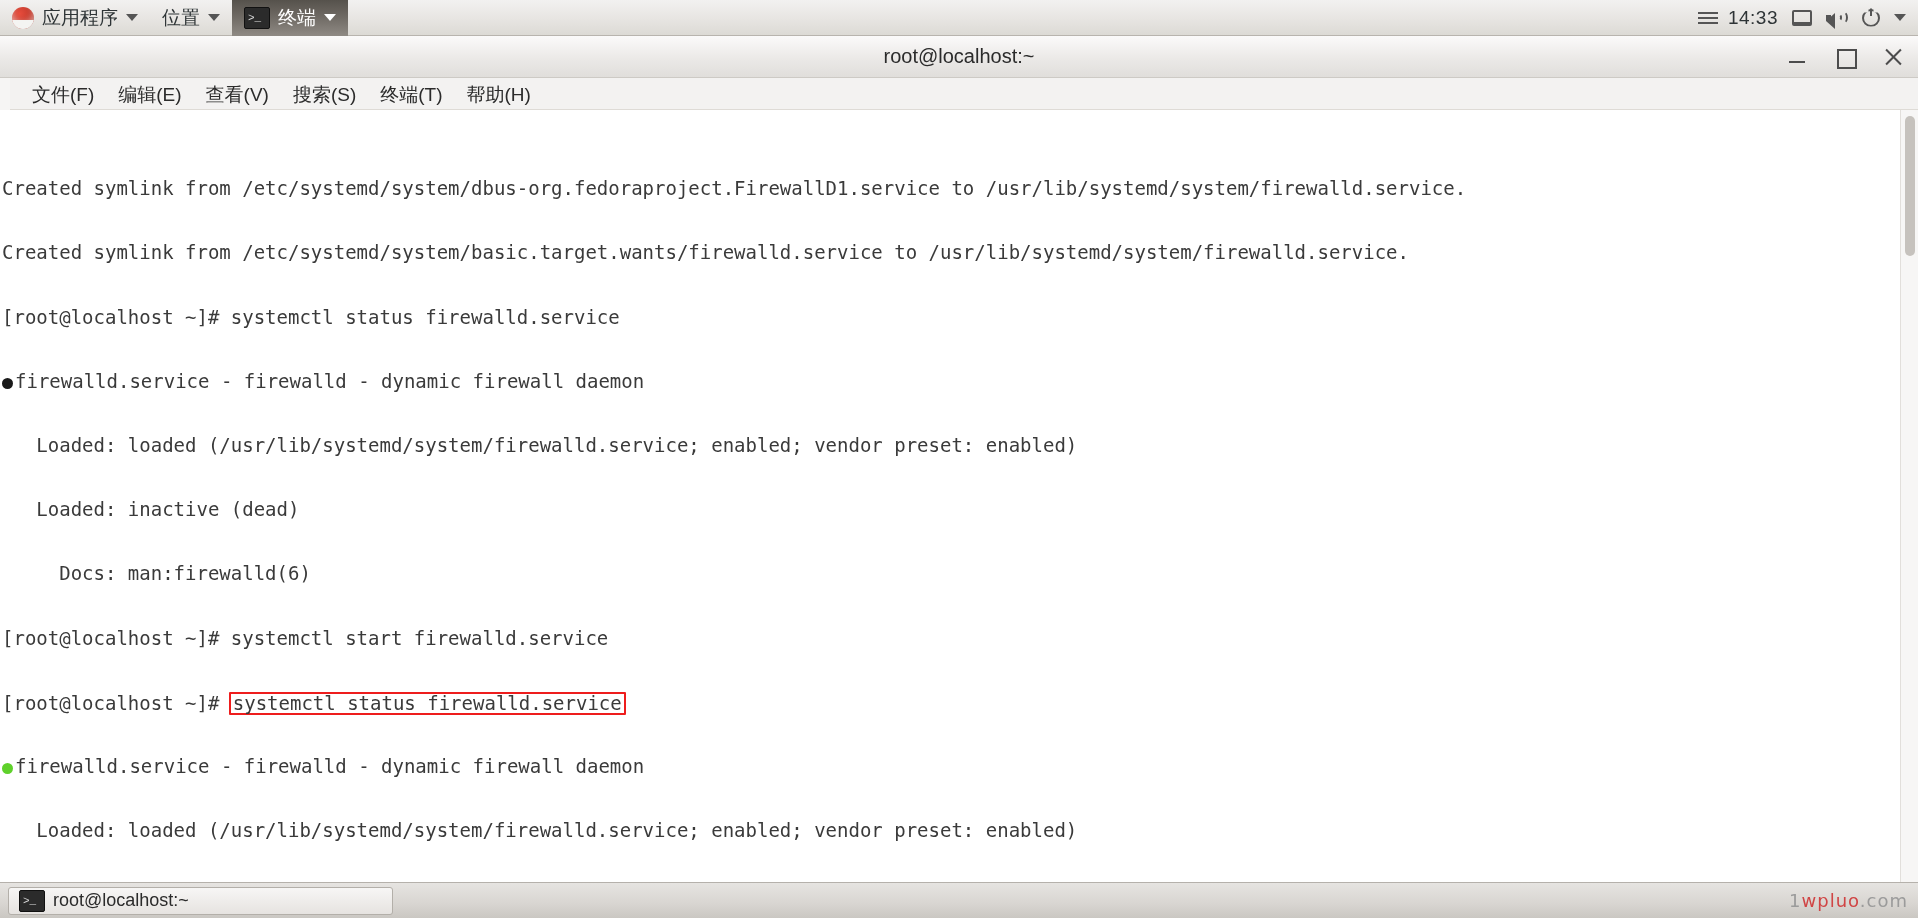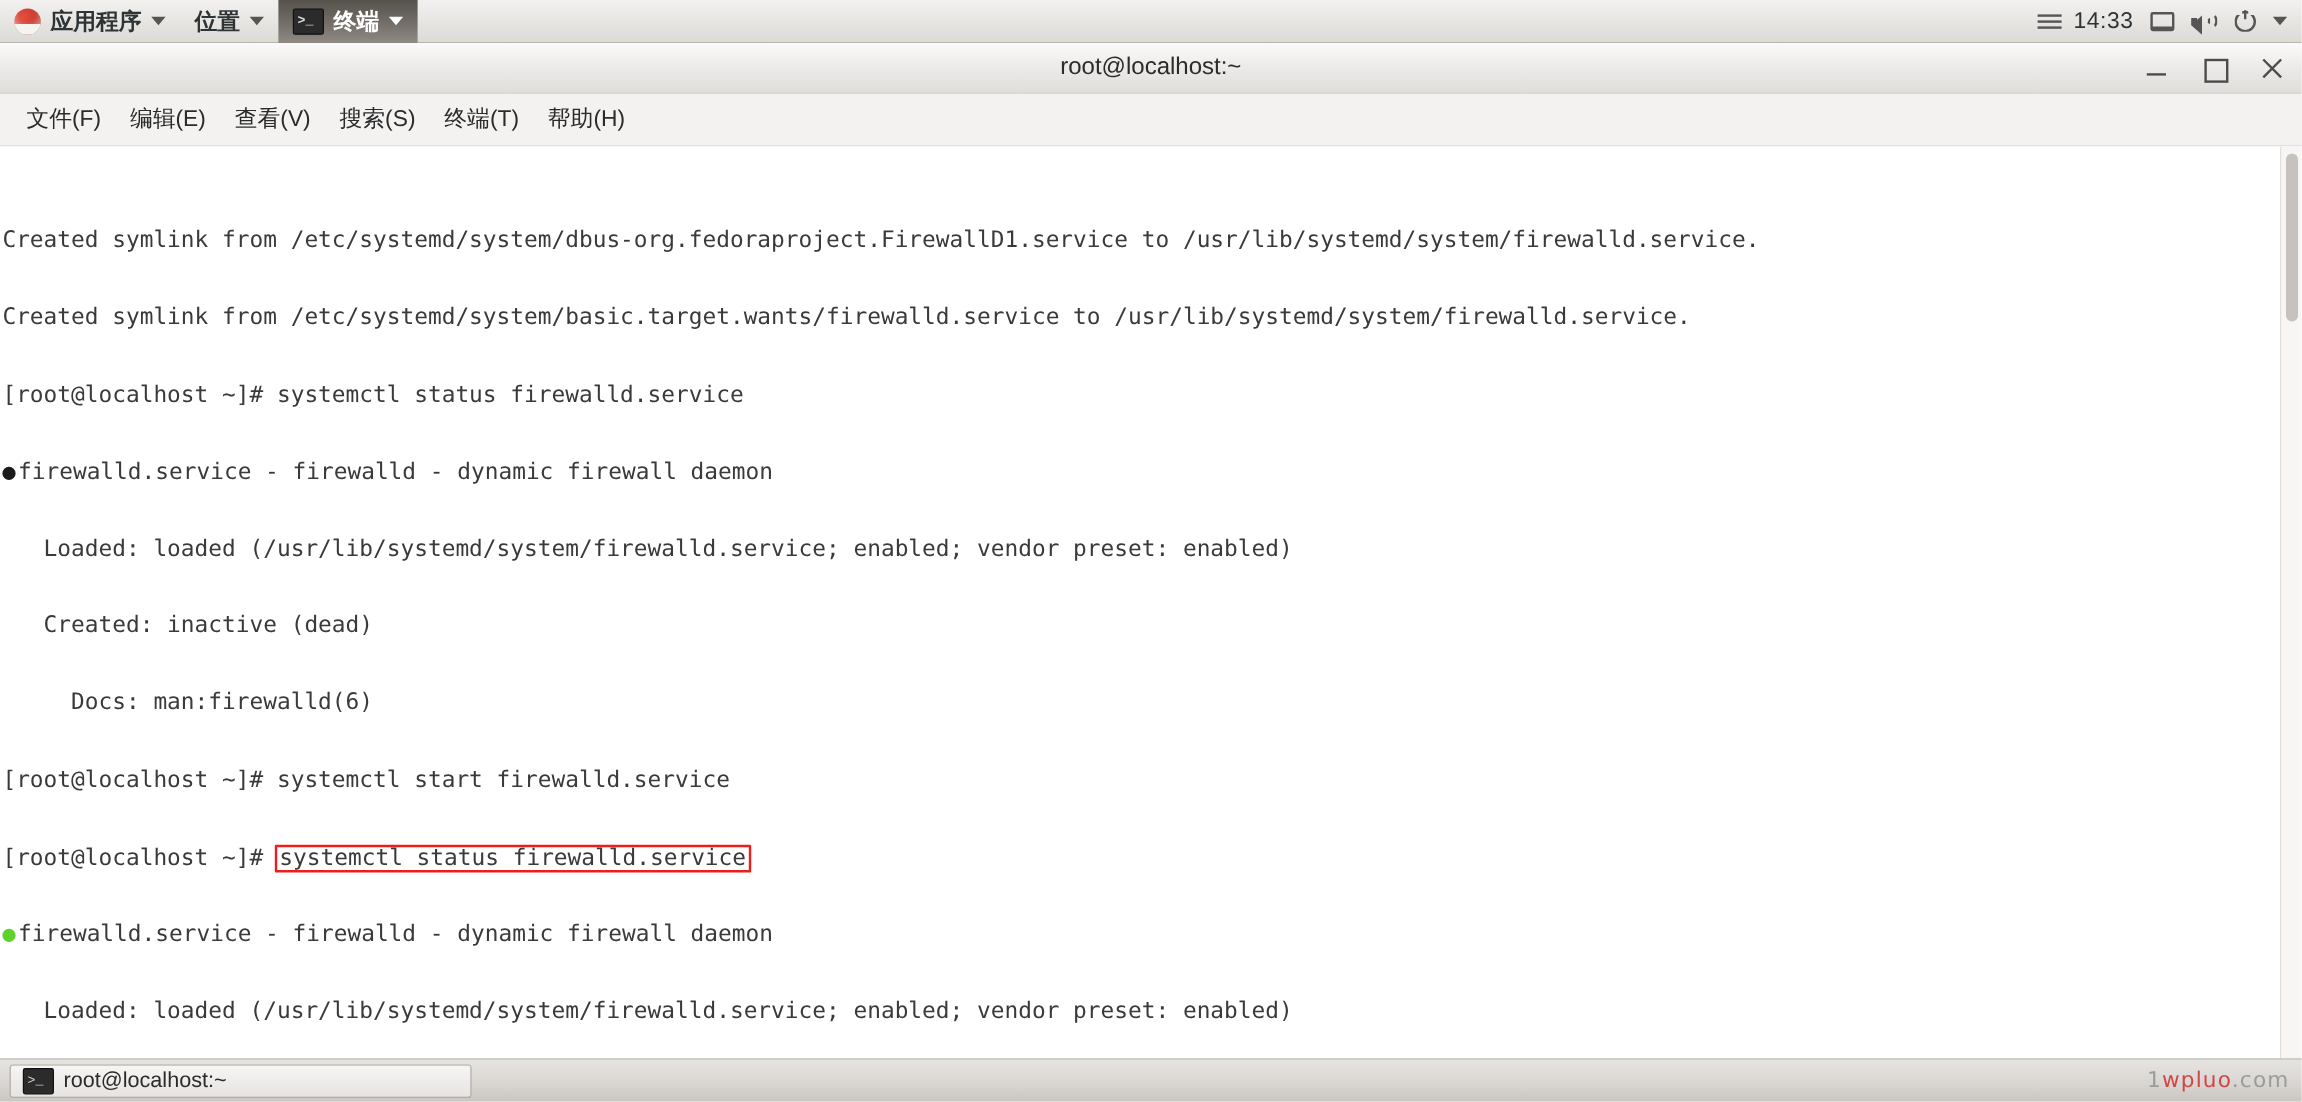--- a/index.html
+++ b/index.html
@@ -11,21 +11,21 @@
   }
 
   
   .top-panel {
     position: absolute; left: 0; top: 0; width: 1918px; height: 36px;
     background: linear-gradient(to bottom, #f2f1f0 0%, #e8e6e3 50%, #dcdad5 100%);
     border-bottom: 1px solid #b8b4ae;
     display: flex; align-items: center;
     font-size: 19px; color: #2e3436;
   }
-  .panel-left { display: flex; align-items: center; height: 36px; font-weight: bold; }
+  .panel-left { display: flex; align-items: center; height: 36px; }
   .panel-right { margin-left: auto; display: flex; align-items: center; height: 36px; padding-right: 12px; }
 
   .panel-item {
     display: flex; align-items: center; gap: 8px;
     padding: 0 12px; height: 36px; cursor: default;
   }
   .panel-item.active-task {
     background: linear-gradient(to bottom, #56524c 0%, #6b6660 40%, #8f8a84 100%);
     color: #ffffff;
   }
@@ -108,23 +108,23 @@
     content: ""; position: absolute; left: 3px; top: 3px; width: 16px; height: 16px;
     border: 2px solid #4c4c4c;
   }
   .wb-close::before, .wb-close::after {
     content: ""; position: absolute; left: 1px; top: 10px; width: 21px; height: 2px; background: #4c4c4c;
   }
   .wb-close::before { transform: rotate(45deg); }
   .wb-close::after { transform: rotate(-45deg); }
 
   .menubar {
-    height: 44px; display: flex; align-items: center;
+    height: 32px; display: flex; align-items: flex-start;
     background: #f3f2f1; border-bottom: 1px solid #dedbd6;
-    padding-left: 10px; font-size: 19px; color: #2b2b2b;
+    padding-left: 10px; font-size: 19px; color: #2b2b2b; margin-left: 10px;
   }
   .menu-item { padding: 0 12px; line-height: 34px; cursor: default; }
 
   
   .term-wrap { flex: 1; position: relative; background: #ffffff; overflow: hidden; }
   .term {
     position: absolute; left: 0; top: 0; right: 18px; bottom: 0;
     padding: 4px 0 12px 2px;
     font-family: "DejaVu Sans Mono", "Liberation Mono", monospace;
     font-size: 19px; line-height: 21.4px;
@@ -245,21 +245,21 @@
   </div>
 
   <div class="term-wrap">
     <div class="term">
 
       <div class="ln"><span>Created symlink from /etc/systemd/system/dbus-org.fedoraproject.FirewallD1.service to /usr/lib/systemd/system/firewalld.service.</span></div>
       <div class="ln"><span>Created symlink from /etc/systemd/system/basic.target.wants/firewalld.service to /usr/lib/systemd/system/firewalld.service.</span></div>
       <div class="ln"><span>[root@localhost ~]# </span><span>systemctl status firewalld.service</span></div>
       <div class="ln"><span class="glyph-black"></span><span>firewalld.service - firewalld - dynamic firewall daemon</span></div>
       <div class="ln"><span>   Loaded: loaded (/usr/lib/systemd/system/firewalld.service; enabled; vendor preset: enabled)</span></div>
-      <div class="ln"><span>   Created: inactive (dead)</span></div>
+      <div class="ln"><span>   Loaded: inactive (dead)</span></div>
       <div class="ln"><span>     Docs: man:firewalld(6)</span></div>
       <div class="ln"><span>[root@localhost ~]# </span><span>systemctl start firewalld.service</span></div>
       <div class="ln"><span>[root@localhost ~]# </span><span class="box-red">systemctl status firewalld.service</span></div>
       <div class="ln"><span class="glyph-green"></span><span>firewalld.service - firewalld - dynamic firewall daemon</span></div>
       <div class="ln"><span>   Loaded: loaded (/usr/lib/systemd/system/firewalld.service; enabled; vendor preset: enabled)</span></div>
       
       
       
       
       

